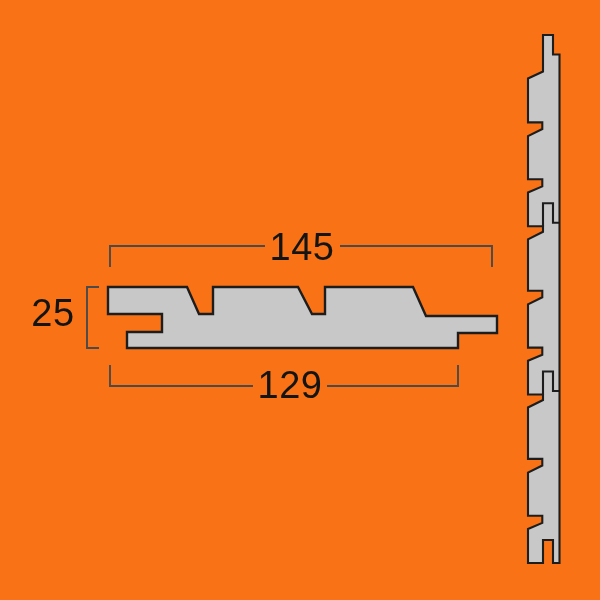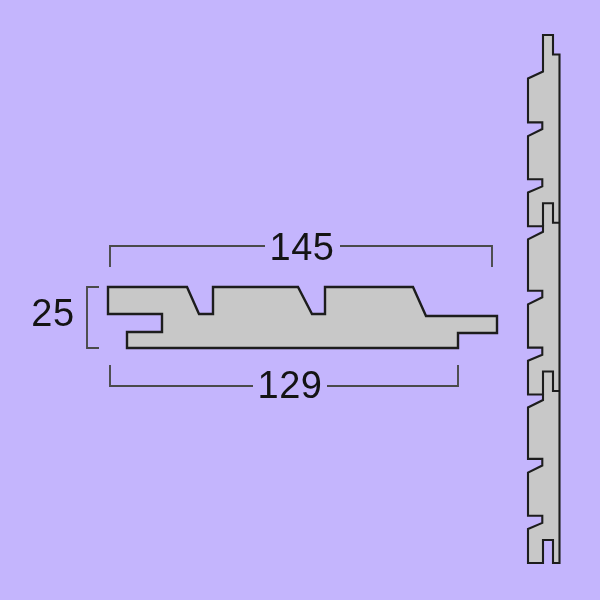--- a/index.html
+++ b/index.html
@@ -8,21 +8,21 @@
     width: 600px;
     height: 600px;
     background: #ffffff;
     overflow: hidden;
     font-family: "Liberation Sans", sans-serif;
   }
   .stage {
     position: relative;
     width: 600px;
     height: 600px;
-    background: #c4b5fd;
+    background: #f97316;
   }
   svg { display: block; }
   .board-shape {
     fill: #c8c8c8;
     stroke: #1d1d1d;
     stroke-width: 2.4;
     stroke-linejoin: miter;
   }
   .side-shape {
     fill: #c8c8c8;

